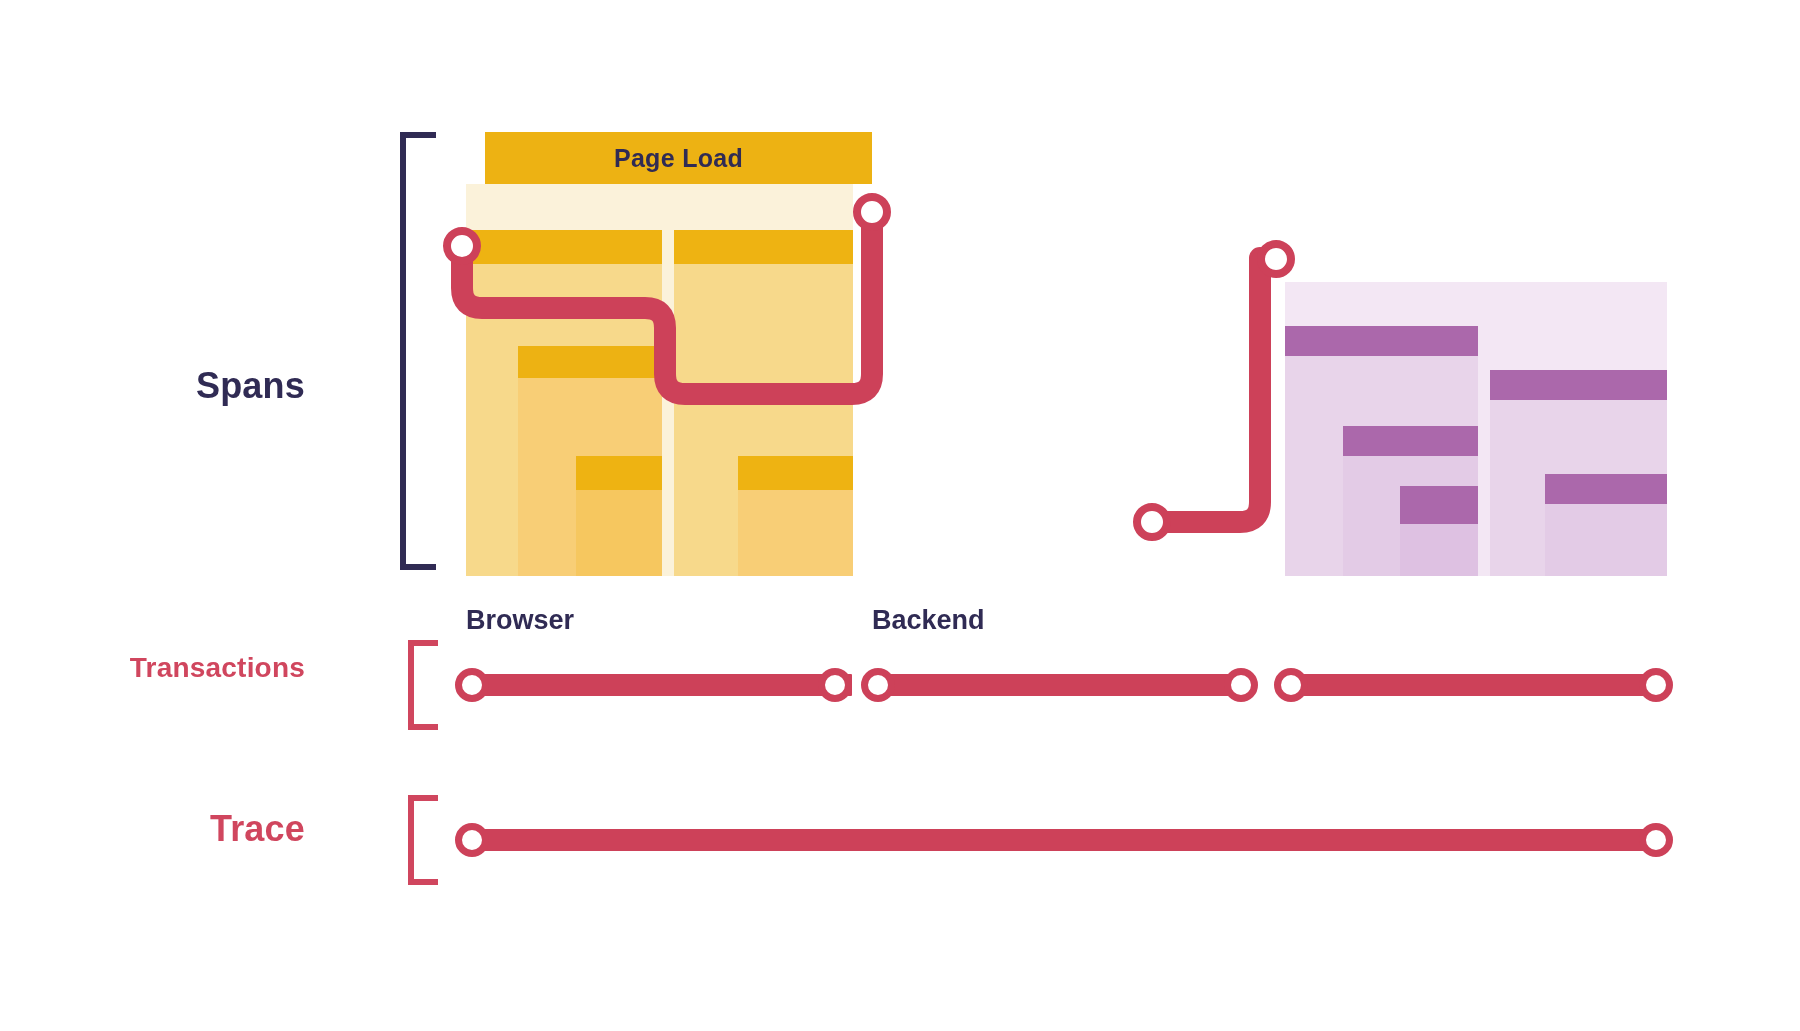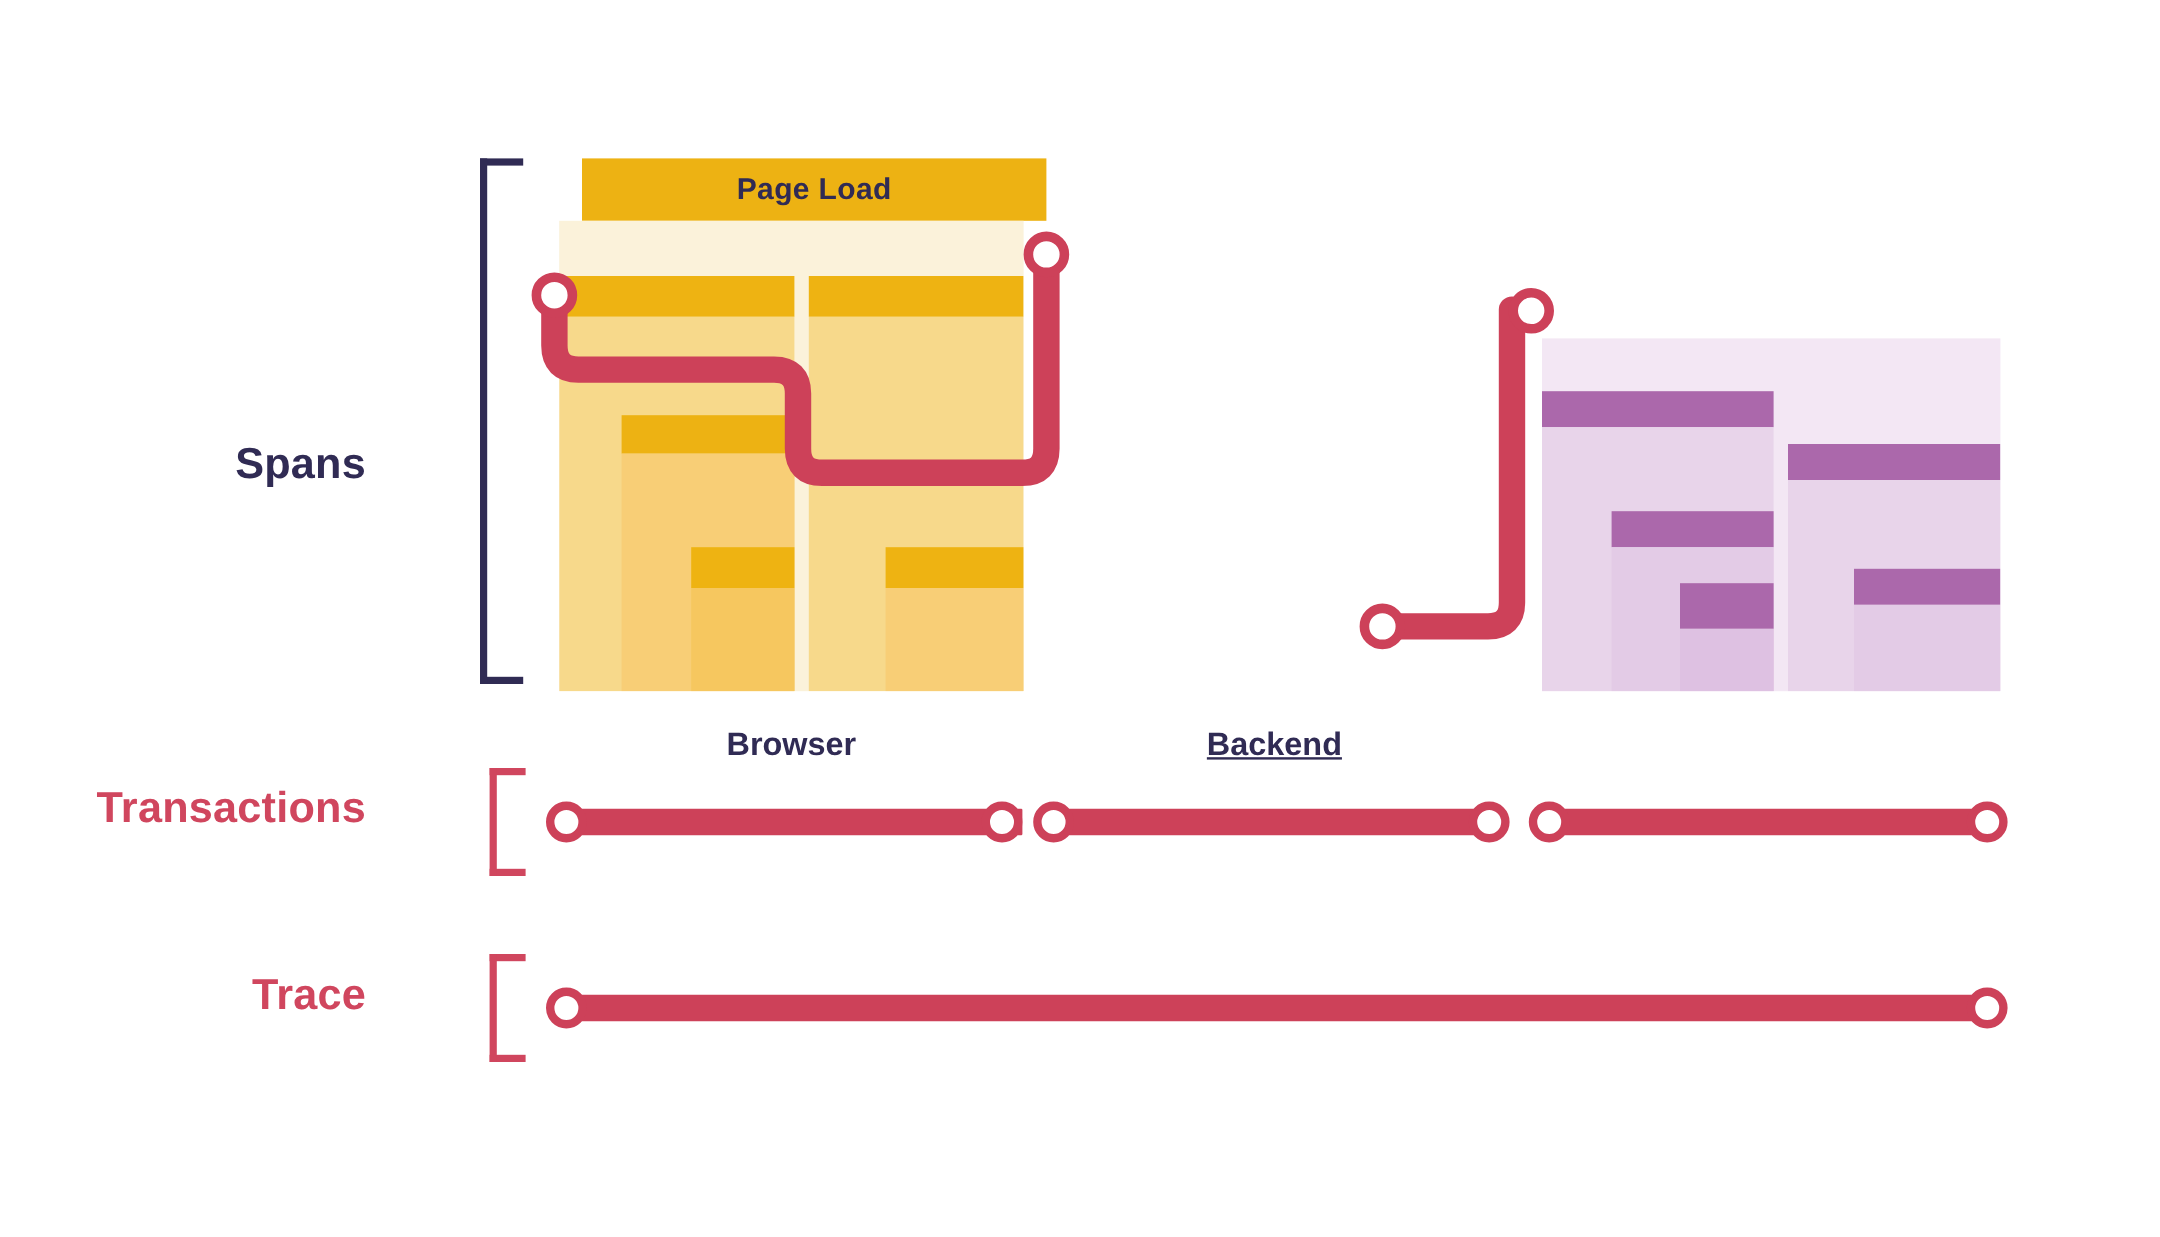--- a/index.html
+++ b/index.html
@@ -13,21 +13,21 @@
 
   
   .row-label{
     position:absolute;
     font-weight:700;
     letter-spacing:.2px;
     white-space:nowrap;
     text-align:center;
   }
   #lbl-spans{right:1495px;top:365px;font-size:36px;color:#302b54;}
-  #lbl-transactions{right:1495px;top:652px;font-size:36px;color:#d0465e;}
+  #lbl-transactions{right:1495px;top:652px;font-size:28px;color:#d0465e;}
   #lbl-trace{right:1495px;top:808px;font-size:36px;color:#d0465e;}
 
   
   .bracket{position:absolute;box-sizing:border-box;}
   .bracket.navy{border:6px solid #302b54;border-right:none;}
   .bracket.red{border:6px solid #d0465e;border-right:none;}
   #br-spans{left:400px;top:132px;width:36px;height:438px;}
   #br-transactions{left:408px;top:640px;width:30px;height:90px;}
   #br-trace{left:408px;top:795px;width:30px;height:90px;}
 
@@ -41,21 +41,21 @@
   }
   .group-body{position:absolute;left:0;overflow:hidden;}
   .bar{position:absolute;box-sizing:border-box;}
   .bar .cap{position:absolute;left:0;top:0;width:100%;}
   .bar .body{position:absolute;left:0;width:100%;bottom:0;}
 
   
   .platform{
     position:absolute;
     font-size:27px;font-weight:700;color:#302b54;
-    text-align:center;white-space:nowrap;
+    text-align:left;white-space:nowrap;
   }
 
   
   #connectors{position:absolute;left:0;top:0;width:1800px;height:1031px;pointer-events:none;}
 
   
   .tl-bar{position:absolute;height:22px;background:#cd4159;border-radius:1px;}
   .tl-node{
     position:absolute;width:34px;height:34px;border-radius:50%;
     background:#ffffff;border:7px solid #cd4159;box-sizing:border-box;
@@ -105,21 +105,21 @@
       <div class="bar" style="left:272px;top:272px;width:115px;height:120px;">
         <div class="cap" style="height:34px;background:#eeb312;"></div>
         <div class="body" style="top:34px;bottom:0;background:#f8ce76;"></div>
       </div>
     </div>
   </div>
 
   <div class="platform" style="left:466px;top:605px;width:387px;">Browser</div>
 
 
-  <div class="platform" style="left:872px;top:605px;width:380px;text-decoration:underline;">Backend</div>
+  <div class="platform" style="left:872px;top:605px;width:380px;">Backend</div>
 
   <div class="group" id="g-database" style="left:1285px;top:232px;width:382px;height:344px;">
 
 
     <div class="group-body" style="top:50px;width:382px;height:294px;background:#f3e7f4;">
 
       <div class="bar" style="left:0px;top:44px;width:193px;height:250px;">
         <div class="cap" style="height:30px;background:#ab68ab;"></div>
         <div class="body" style="top:30px;bottom:0;background:#e8d4ea;"></div>
       </div>

